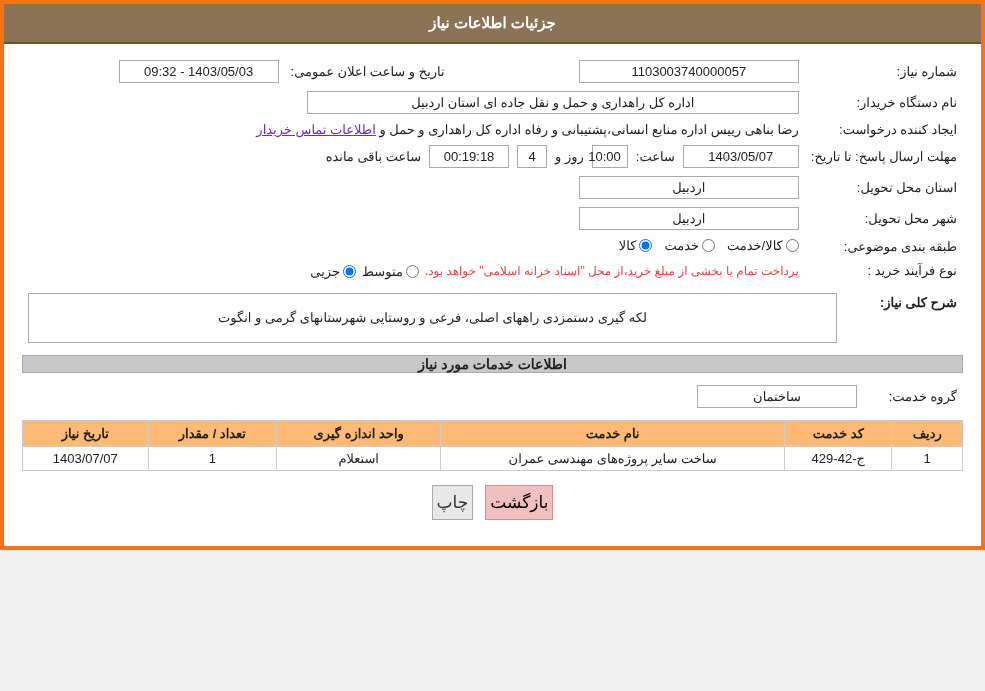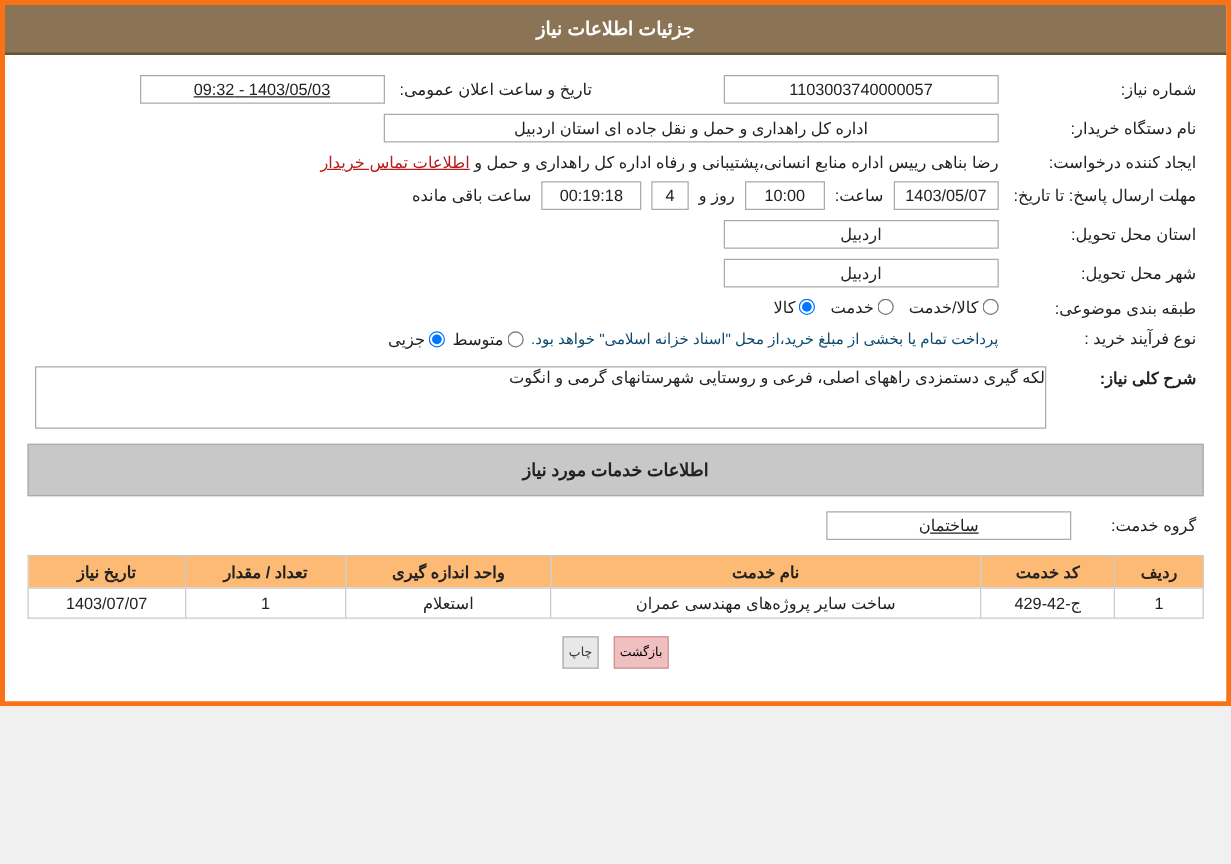--- a/index.html
+++ b/index.html
@@ -51,35 +51,34 @@
       border: 1px solid #aaa;
       background: #fff;
       padding: 3px 6px;
       min-height: 22px;
       display: inline-block;
     }
     .input-box-wide {
       width: 220px;
     }
     .input-box-medium {
-      width: 196px;
-      text-decoration: underline;
+      width: 160px;
     }
     .input-box-small {
-      width: 84px;
+      width: 116px;
     }
     .blue-link {
-      color: #b91c1c;
+      color: #6d28d9;
       text-decoration: underline;
       cursor: pointer;
     }
     .section-title {
       background: #c8c8c8;
       text-align: center;
-      padding: 12px;
+      padding: 0;
       font-weight: bold;
       font-size: 14px;
       margin: 8px 0;
       border: 1px solid #aaa;
     }
     .radio-group {
       display: inline-flex;
       gap: 12px;
       align-items: center;
     }
@@ -123,21 +122,21 @@
     .bottom-buttons {
       display: flex;
       justify-content: center;
       gap: 12px;
       padding: 14px;
     }
     .btn {
       padding: 6px 4px;
       border: 1px solid #aaa;
       cursor: pointer;
-      font-size: 10px;
+      font-size: 17px;
       font-family: Tahoma, Arial, sans-serif;
     }
     .btn-back {
       background: #f0c0c0;
       color: #000000;
       border-color: #d09090;
     }
     .btn-print {
       background: #e8e8e8;
       color: #333;
@@ -186,21 +185,21 @@
           <span class="blue-link">اطلاعات تماس خریدار</span>
         </td>
       </tr>
 
       <tr>
         <td class="label-cell">مهلت ارسال پاسخ: تا تاریخ:</td>
         <td colspan="3" class="value-cell">
           <div class="date-row">
             <span class="input-box input-box-small" style="display:inline-block; text-align:center;">1403/05/07</span>
             <span>ساعت:</span>
-            <span class="input-box" style="display:inline-block; width:64px; text-align:center;">10:00</span>
+            <span class="input-box" style="display:inline-block; width:36px; text-align:center;">10:00</span>
             <span>روز و</span>
             <span class="input-box" style="display:inline-block; width:30px; text-align:center;">4</span>
             <span class="input-box" style="display:inline-block; width:80px; text-align:center;">00:19:18</span>
             <span>ساعت باقی مانده</span>
           </div>
         </td>
       </tr>
 
       <tr>
         <td class="label-cell">استان محل تحویل:</td>
@@ -233,41 +232,41 @@
               <span>کالا</span>
             </div>
           </div>
         </td>
       </tr>
 
       <tr>
         <td class="label-cell">نوع فرآیند خرید :</td>
         <td colspan="3" class="value-cell">
           <div class="radio-group" style="align-items: center; flex-wrap: wrap; gap: 6px;">
-            <span style="font-size:12px; color:#0c4a6e;">پرداخت تمام یا بخشی از مبلغ خرید،از محل "اسناد خزانه اسلامی" خواهد بود.</span>
+            <span style="font-size:12px; color:#ef4444;">پرداخت تمام یا بخشی از مبلغ خرید،از محل "اسناد خزانه اسلامی" خواهد بود.</span>
             <div class="radio-item">
               <input type="radio" name="process" style="">
               <span>متوسط</span>
             </div>
             <div class="radio-item">
               <input type="radio" name="process" checked="" style="">
               <span>جزیی</span>
             </div>
           </div>
         </td>
       </tr>
     </tbody>
       </table>
 
     <table class="info-table">
       <tbody>
           <tr>
         <td class="label-cell" style="vertical-align:top; padding-top:6px; font-weight:bold;">شرح کلی نیاز:</td>
         <td class="value-cell">
-          <div class="input-box" style="display:block; width:100%; min-height:50px; padding:0; text-align:right;">لکه گیری دستمزدی راههای اصلی، فرعی و روستایی شهرستانهای گرمی و انگوت</div>
+          <div class="input-box" style="display:block; width:100%; min-height:50px; padding:16px; text-align:center;">لکه گیری دستمزدی راههای اصلی، فرعی و روستایی شهرستانهای گرمی و انگوت</div>
         </td>
       </tr>
     </tbody>
       </table>
 
     <div class="section-title">اطلاعات خدمات مورد نیاز</div>
 
     <table class="info-table">
       <tbody>
           <tr>

